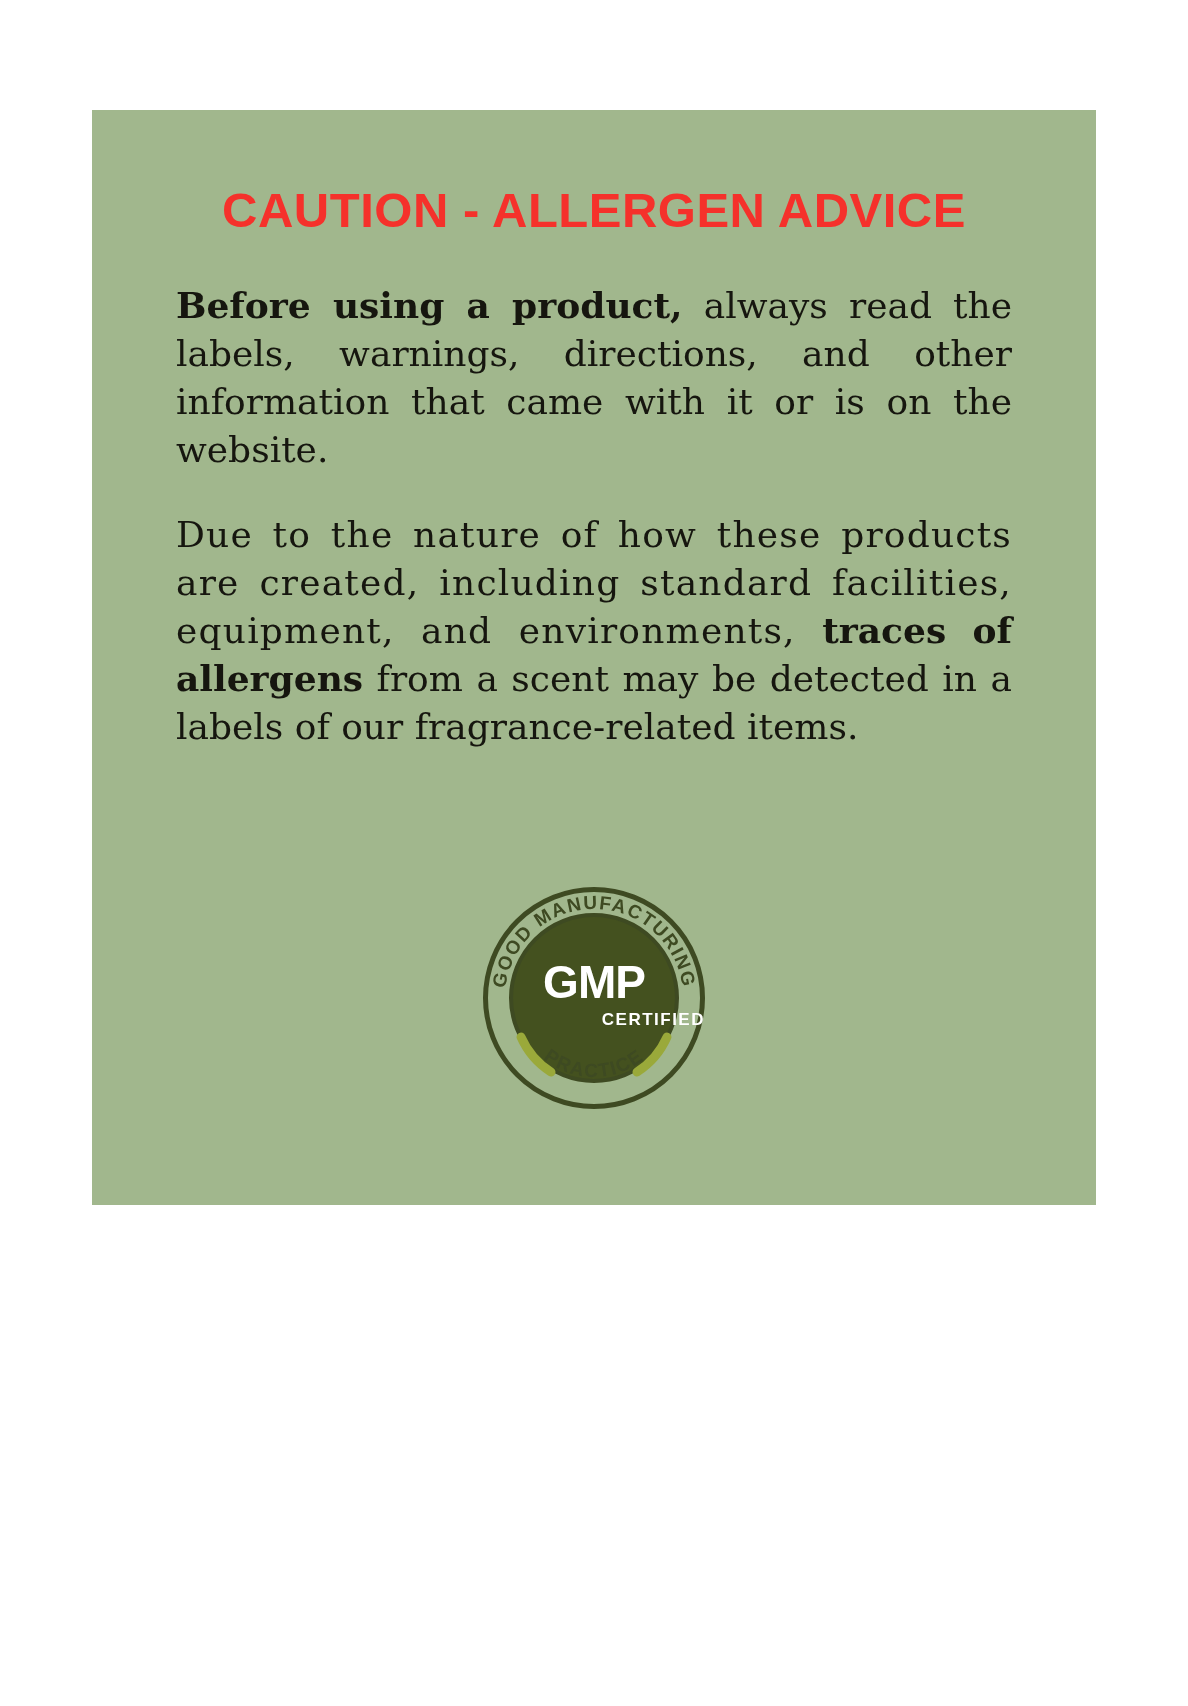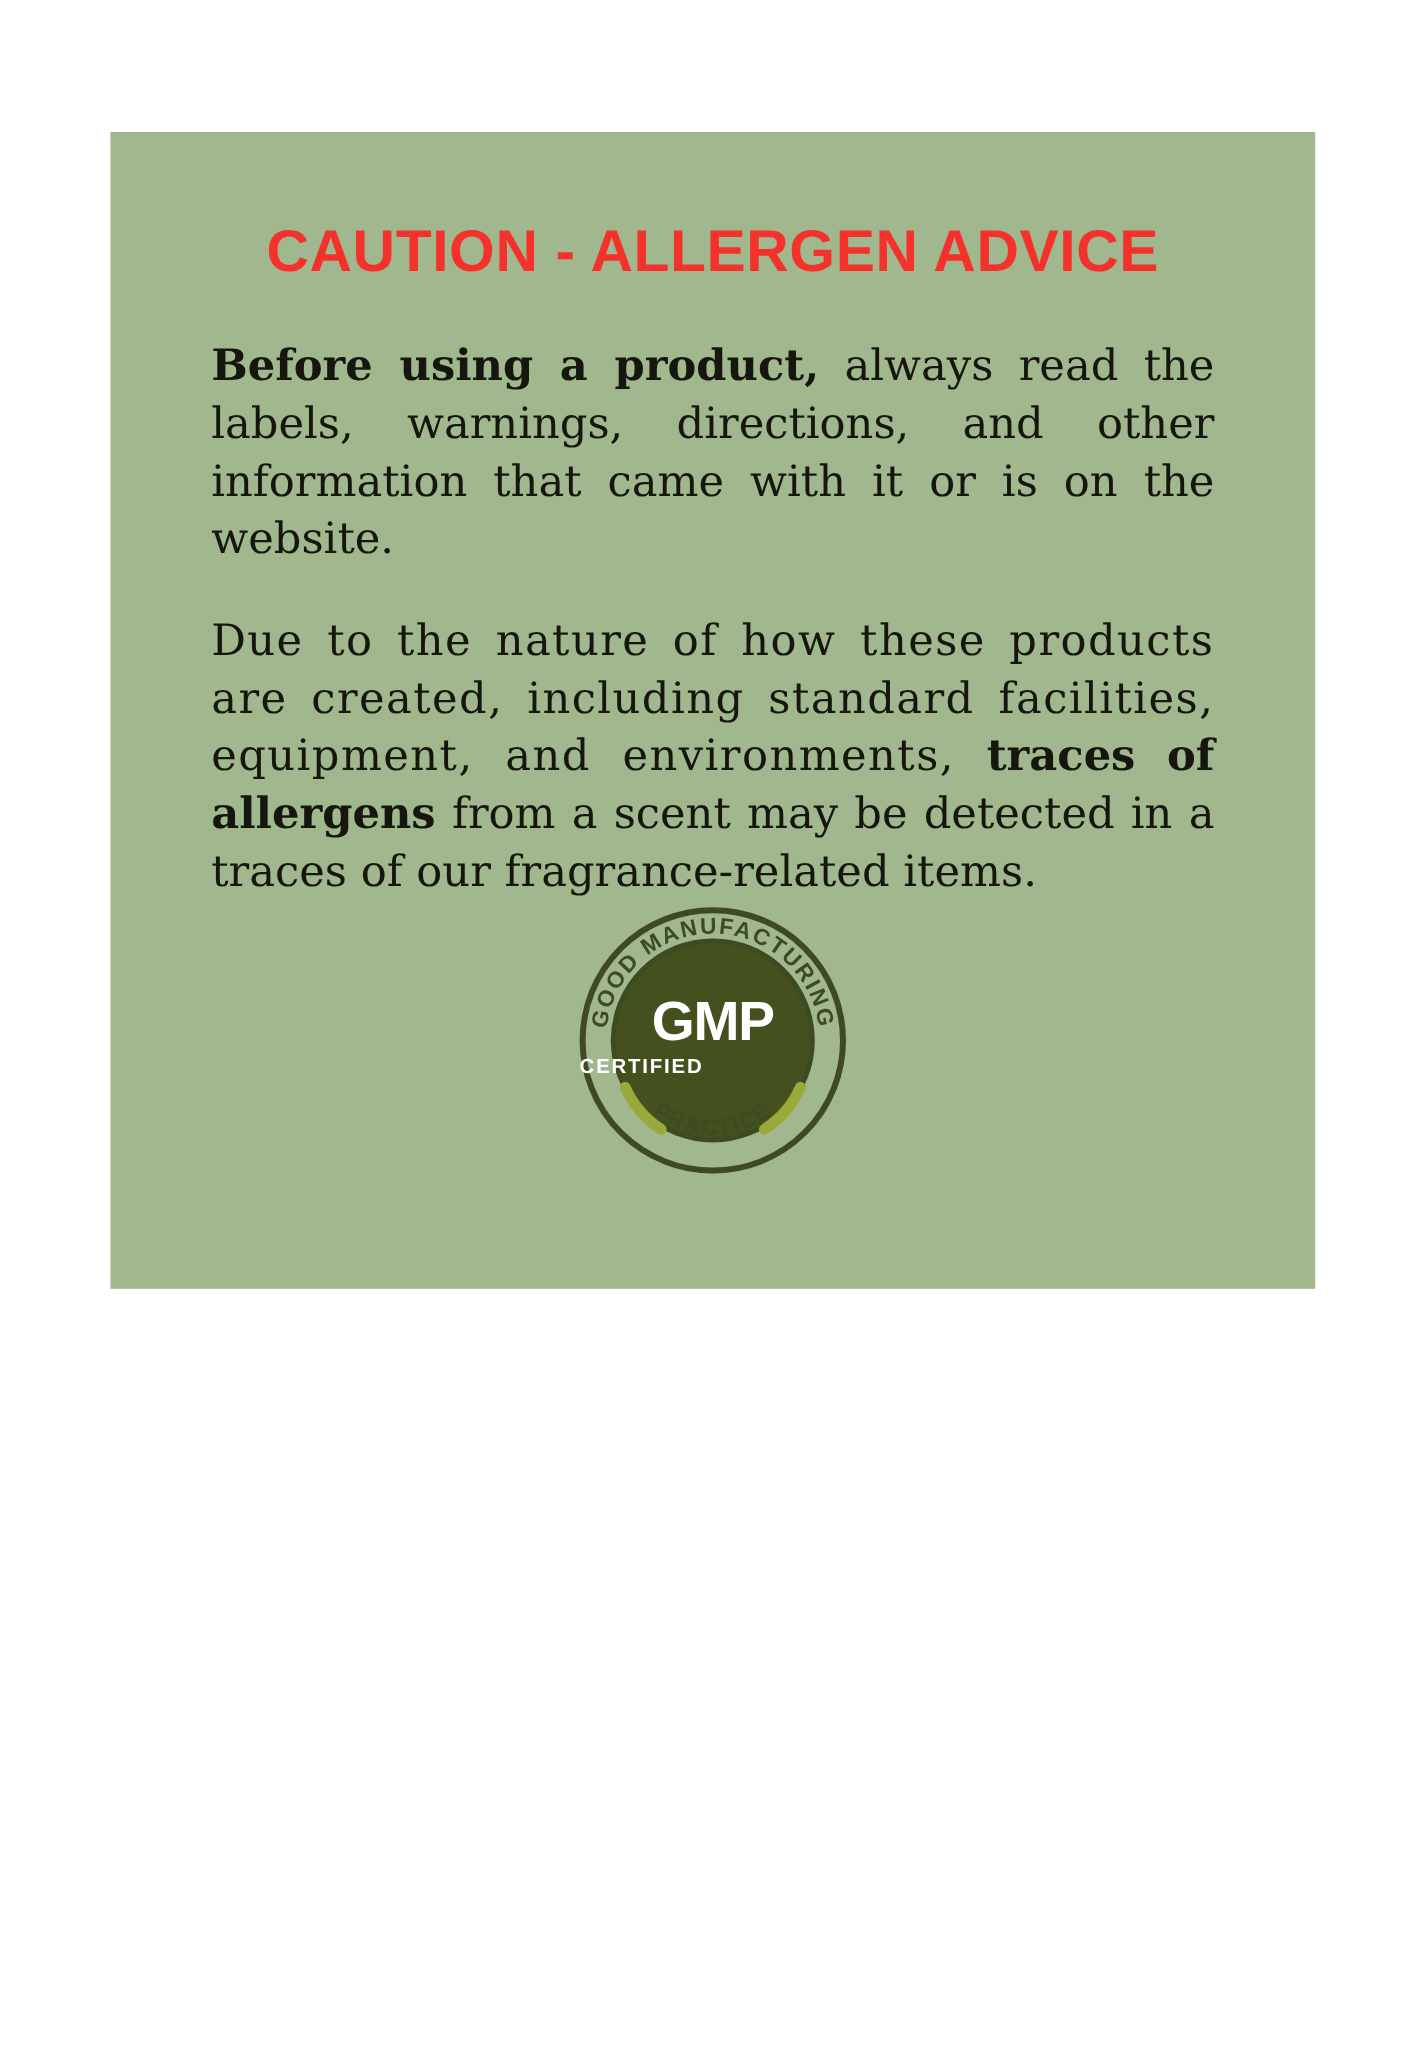--- a/index.html
+++ b/index.html
@@ -13,21 +13,21 @@
     font-family: "Liberation Serif", serif;
     position: relative;
     overflow: hidden;
   }
 
   #poster {
     position: absolute;
     left: 92px;
     top: 110px;
     width: 1004px;
-    height: 964px;
+    height: 1095px;
     background: #a1b78d;
     box-sizing: border-box;
     padding: 52px 84px 0 84px;
   }
 
   .heading {
     color: #f5312b;
     font-family: "Liberation Sans", sans-serif;
     font-weight: bold;
     font-size: 49px;
@@ -107,21 +107,21 @@
     font-weight: bold;
     font-size: 46px;
     letter-spacing: -1px;
     line-height: 1;
   }
   .seal .cert-text {
     position: absolute;
     left: 0;
     top: 124px;
     width: 100%;
-    text-align: left;
+    text-align: right;
     color: #ffffff;
     font-family: "Liberation Sans", sans-serif;
     font-weight: bold;
     font-size: 17px;
     letter-spacing: 1.5px;
     line-height: 1;
   }
   .seal svg { position: absolute; left: 0; top: 0; }
   .seal .arc-text {
     font-family: "Liberation Sans", sans-serif;
@@ -141,21 +141,21 @@
 <body>
 
 <div id="poster">
 
   <h1 class="heading">CAUTION - ALLERGEN ADVICE</h1>
 
   <div class="body-block">
 
     <p class="para"><b>Before using a product,</b><span> always read the labels, warnings, directions, and other information that came with it or is on the website.</span></p>
 
-    <p class="para"><span class="loose">Due to the nature of how these products are created, including standard facilities, equipment, and environments, </span><b>traces of allergens</b><span> from a scent may be detected in a traces of our fragrance-related items.</span></p>
+    <p class="para"><span class="loose">Due to the nature of how these products are created, including standard facilities, equipment, and environments, </span><b>traces of allergens</b><span> from a scent may be detected in a labels of our fragrance-related items.</span></p>
 
 
   </div>
 
   <div id="seal-wrap">
     <div class="seal">
       <div class="ring-outer"></div>
       <div class="ring-inner"></div>
 
       <svg width="222" height="222" viewBox="0 0 222 222">

